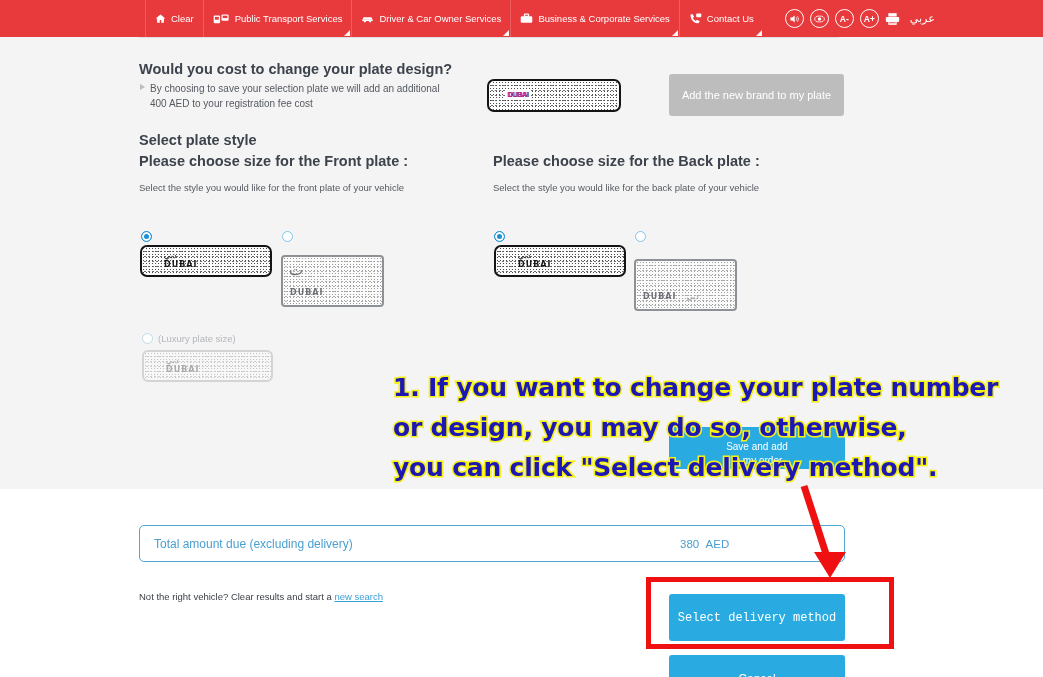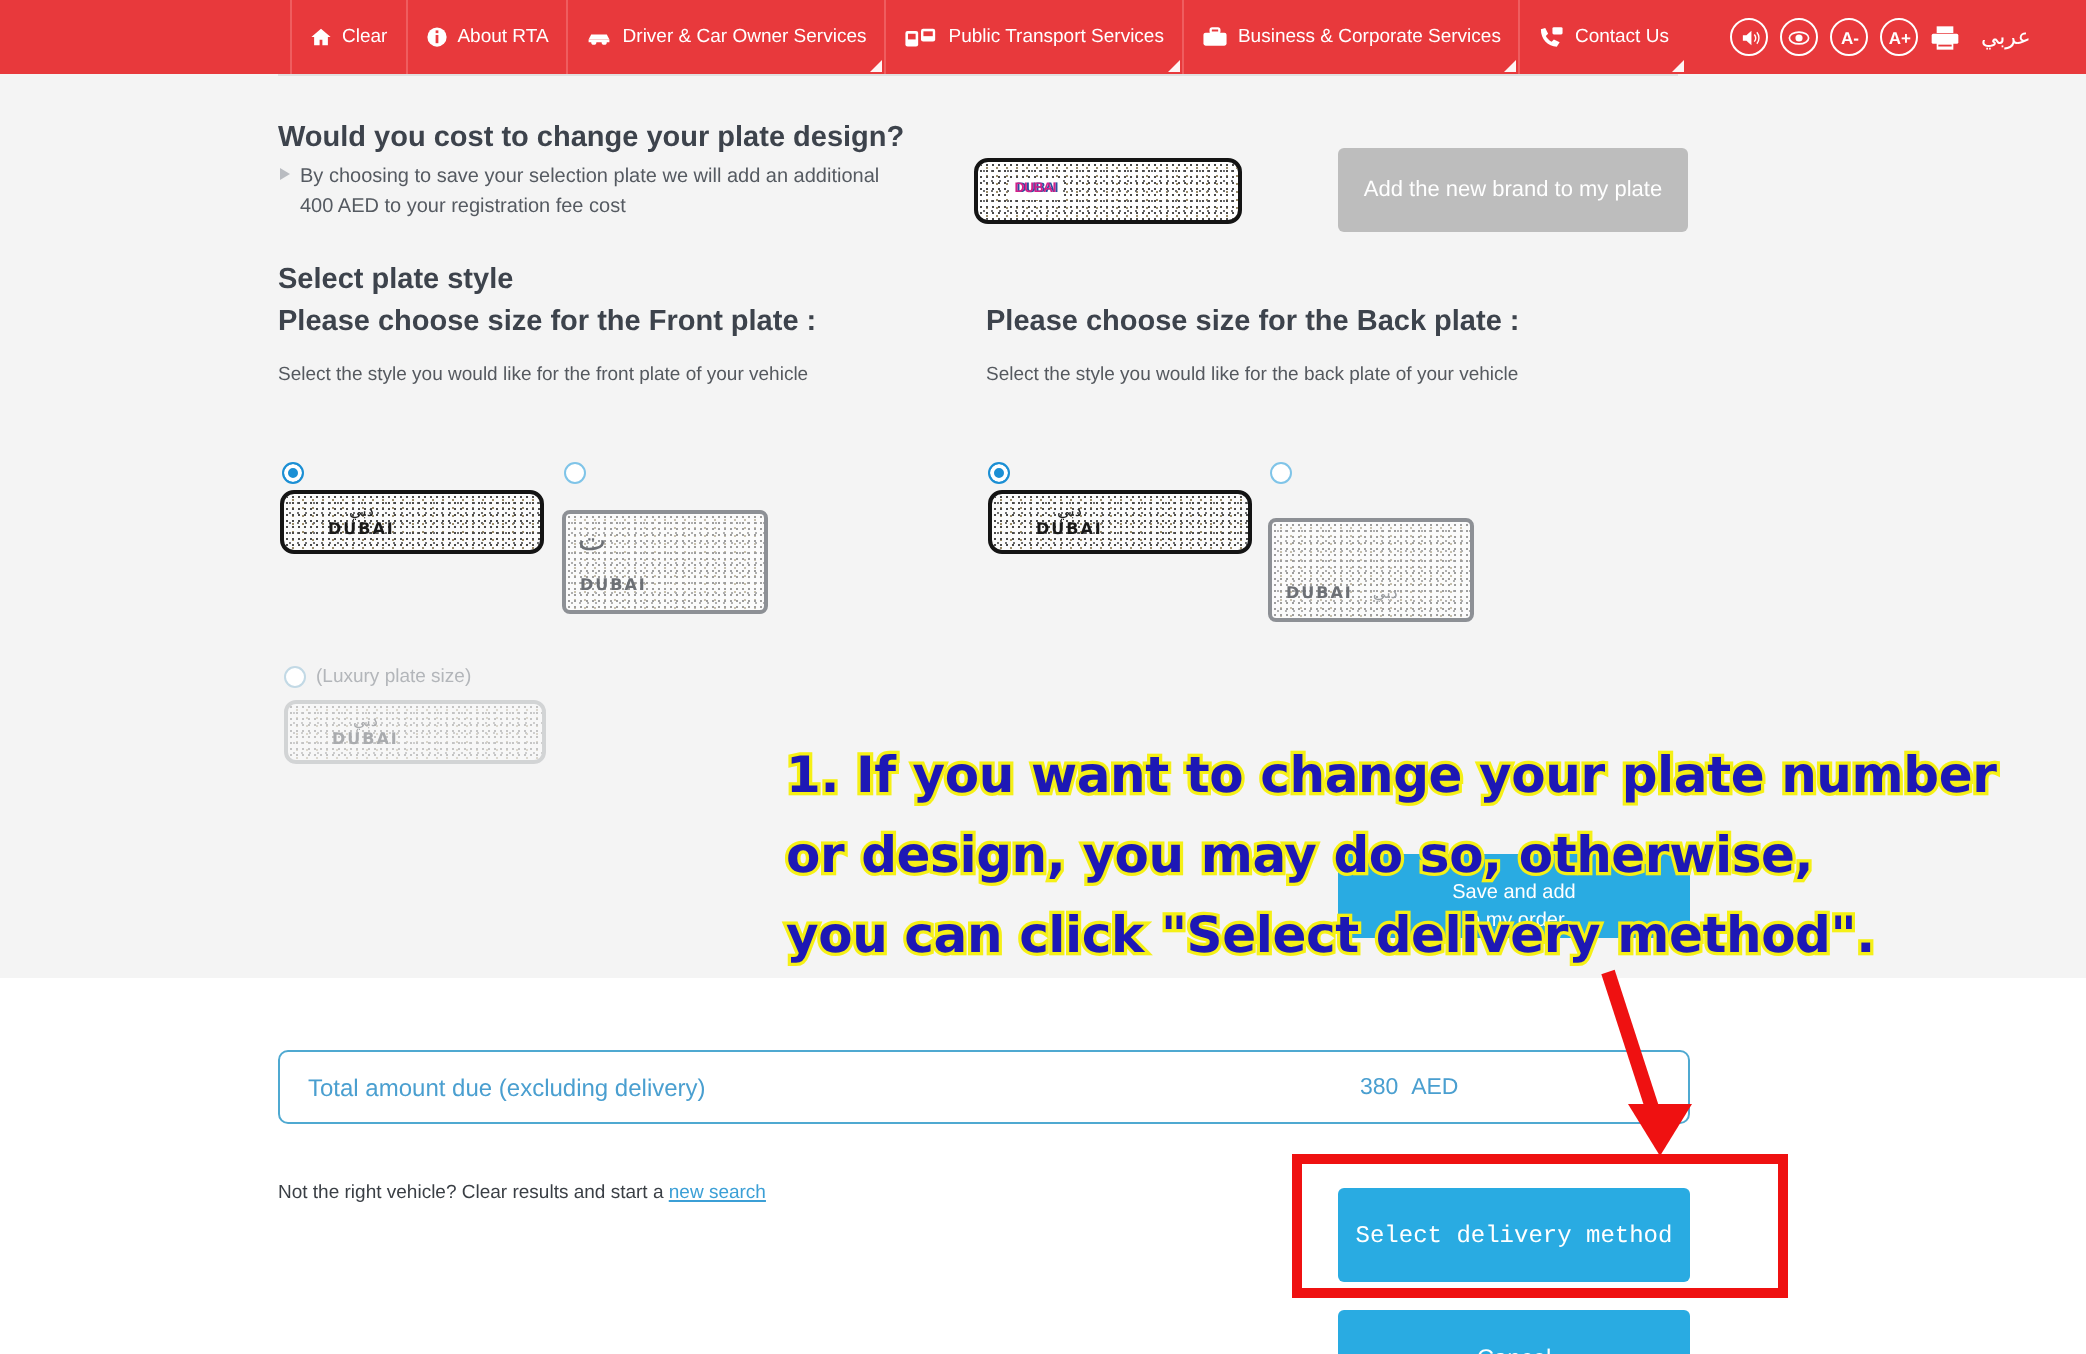--- a/index.html
+++ b/index.html
@@ -104,21 +104,21 @@
     text-shadow:1px 0 #2b4fa0;
     line-height:8px;
   }
   .dubai-word{
     position:relative; z-index:3;
     font-size:8px; font-weight:bold; color:#1a1a1a;
     letter-spacing:1px; font-family:"DejaVu Sans", sans-serif;
   }
   .arabic-scratch{
     position:relative; z-index:3; color:#222;
-    font-size:8px; letter-spacing:1px;text-align:center;
+    font-size:8px; letter-spacing:1px;
   }
 
   .hdr-plate{
     position:absolute; left:487px; top:79px;
     width:134px; height:33px;
     border:2.5px solid #141414; border-radius:7px;
     background:#fff; overflow:hidden;
   }
 
   .brand-btn{
@@ -216,51 +216,41 @@
 
   <div class="nav-item">
     <span class="nav-ico">
       <svg width="11" height="11" viewBox="0 0 16 16">
           <path d="M8 2 1 8h2v6h4v-4h2v4h4V8h2z" fill="#fff"></path>
         </svg>
     </span>
     <span class="nav-label">Clear</span>
   </div>
 
-  <div class="nav-item">
-    <span class="nav-ico">
-      <svg width="11" height="11" viewBox="0 0 16 16">
-          <circle cx="8" cy="8" r="7" fill="#fff"></circle>
-          <rect x="7" y="6.5" width="2" height="6" fill="#e8393c"></rect>
-          <rect x="7" y="3.2" width="2" height="2" fill="#e8393c"></rect>
-        </svg>
-    </span>
-    <span class="nav-label">About RTA</span>
-  </div>
-
-  <div class="nav-item has-caret">
-    <span class="nav-ico">
-      <svg width="13" height="11" viewBox="0 0 20 12">
-          <path d="M2 8h16v2h-2a2 2 0 1 1-4 0H8a2 2 0 1 1-4 0H2z" fill="#fff"></path>
-          <path d="M4 4h12l2 4H2z" fill="#fff"></path>
-        </svg>
-    </span>
-    <span class="nav-label">Driver &amp; Car Owner Services</span>
-  </div>
 
   <div class="nav-item has-caret">
     <span class="nav-ico">
       <svg width="17" height="12" viewBox="0 0 24 14">
           <rect x="1" y="2" width="9" height="11" rx="1.5" fill="#fff"></rect>
           <rect x="2.8" y="4" width="5.4" height="4" fill="#e8393c"></rect>
           <rect x="12" y="0.5" width="10" height="9" rx="1.5" fill="#fff"></rect>
           <rect x="13.7" y="2.3" width="6.6" height="3.4" fill="#e8393c"></rect>
         </svg>
     </span>
     <span class="nav-label">Public Transport Services</span>
+  </div>
+
+  <div class="nav-item has-caret">
+    <span class="nav-ico">
+      <svg width="13" height="11" viewBox="0 0 20 12">
+          <path d="M2 8h16v2h-2a2 2 0 1 1-4 0H8a2 2 0 1 1-4 0H2z" fill="#fff"></path>
+          <path d="M4 4h12l2 4H2z" fill="#fff"></path>
+        </svg>
+    </span>
+    <span class="nav-label">Driver &amp; Car Owner Services</span>
   </div>
 
   <div class="nav-item has-caret">
     <span class="nav-ico">
       <svg width="13" height="11" viewBox="0 0 18 14">
           <rect x="6" y="1" width="6" height="3" rx="1" fill="none" stroke="#fff" stroke-width="1.6"></rect>
           <rect x="1" y="4" width="16" height="9" rx="1.5" fill="#fff"></rect>
         </svg>
     </span>
     <span class="nav-label">Business &amp; Corporate Services</span>

